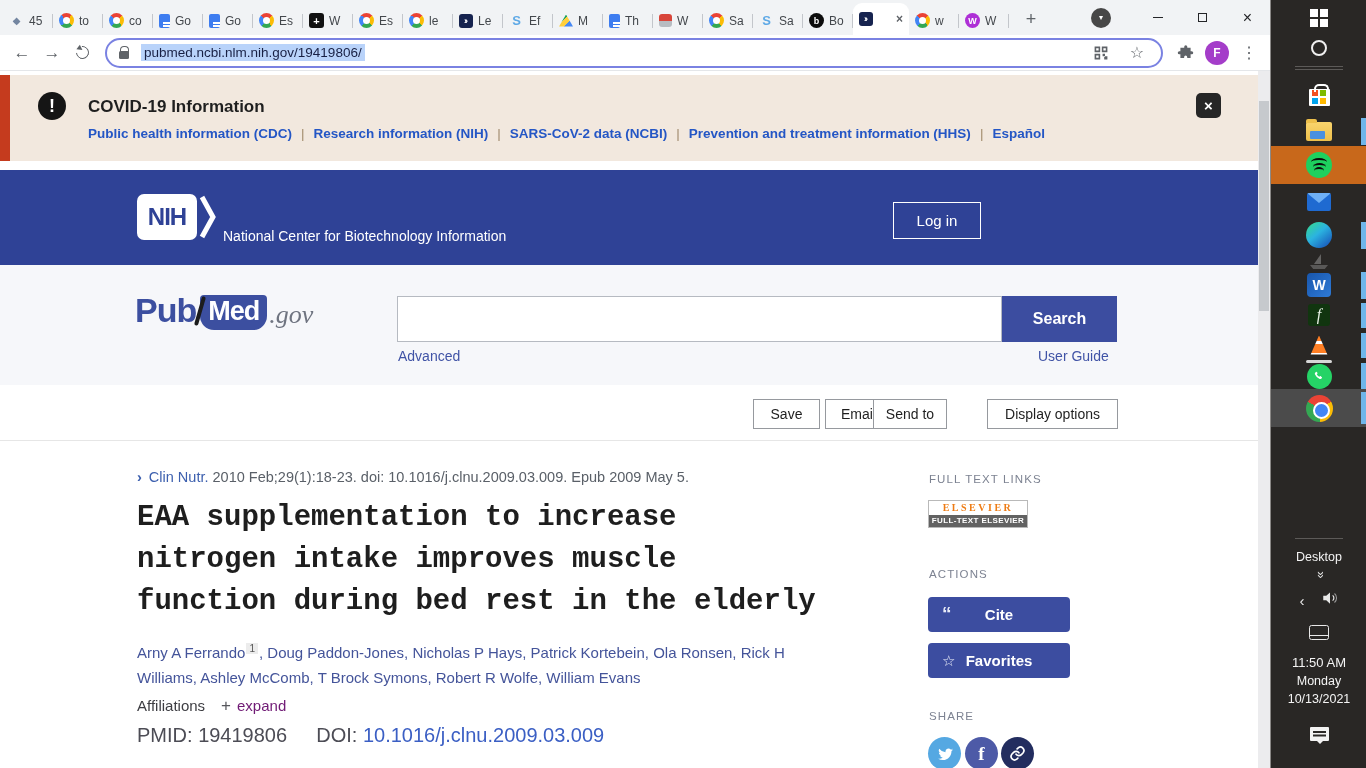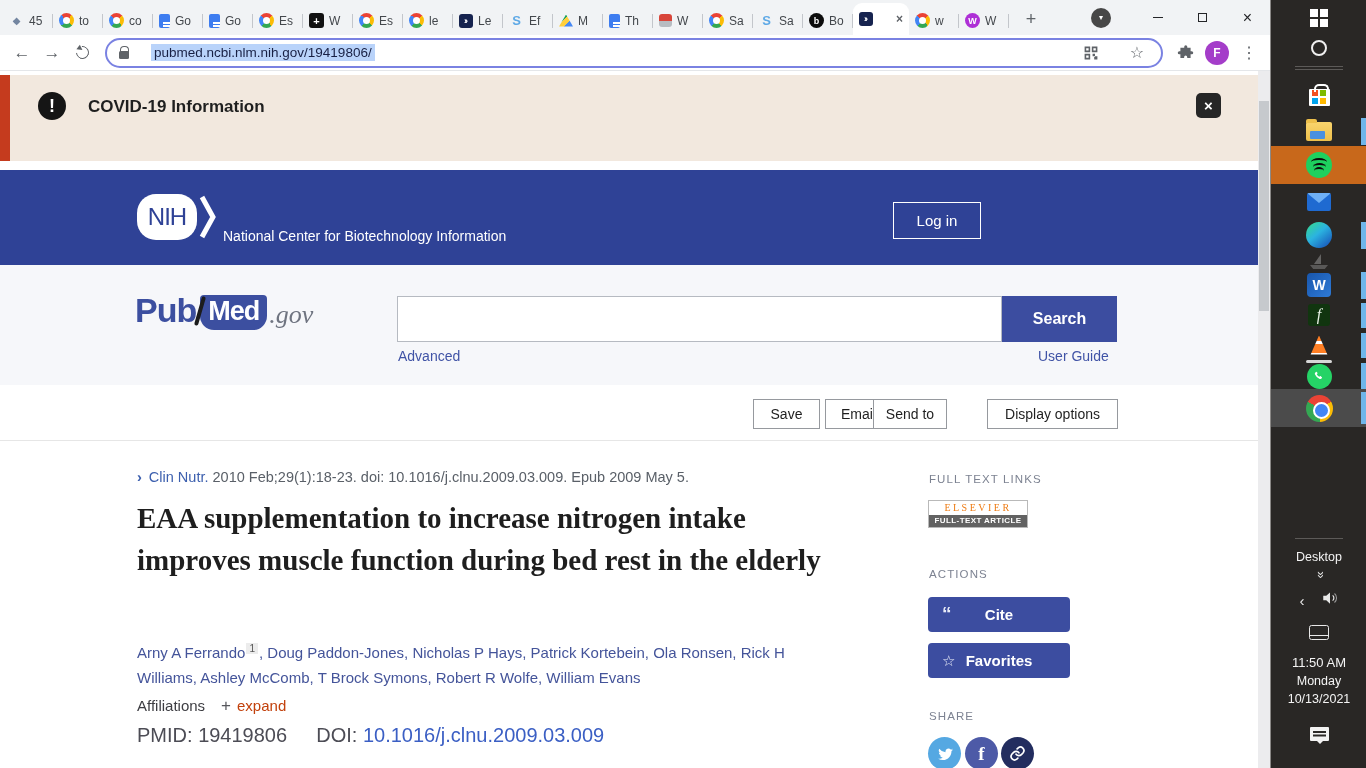--- a/index.html
+++ b/index.html
@@ -43,21 +43,21 @@
   .xglyph{font-size:16px;line-height:1}
 
   #toolbar{position:absolute;left:0;top:35px;width:1270px;height:36px;background:#fff;
            border-bottom:1px solid #e4e6e9;display:flex;align-items:center;padding:0 9px;gap:4px}
   .navbtn{width:26px;height:26px;display:flex;align-items:center;justify-content:center;
           color:#5f6368;font-size:17px;cursor:pointer}
   .reload{width:13px;height:13px;border:1.8px solid #5f6368;border-radius:50%;border-left-color:transparent;
           transform:rotate(40deg);position:relative;display:block}
   .reload::after{content:"";position:absolute;left:-4px;top:-2px;border:3px solid transparent;border-bottom:5px solid #5f6368;transform:rotate(-35deg)}
   #omnibox{flex:1;height:30px;border:2px solid #7a82e2;border-radius:16px;display:flex;
-           align-items:center;padding:0 12px;gap:22px;margin:0 6px;background:#fff}
+           align-items:center;padding:0 12px;gap:12px;margin:0 6px;background:#fff}
   .lock{width:10px;height:8px;background:#5f6368;border-radius:1.5px;position:relative;margin-top:4px;display:block}
   .lock::before{content:"";position:absolute;left:1.2px;top:-5px;width:7px;height:6px;
                 border:1.6px solid #5f6368;border-bottom:none;border-radius:4px 4px 0 0}
   #url{font-size:13.5px;color:#182044;background:#b9d3fa;padding:1px 3px;white-space:nowrap}
   .obicon{width:24px;height:24px;display:flex;align-items:center;justify-content:center;color:#5f6368;cursor:pointer}
   .star{font-size:16px}
   #avatar{width:24px;height:24px;border-radius:50%;background:#a43dc9;color:#fff;font-size:12px;
           font-weight:700;display:flex;align-items:center;justify-content:center;margin:0 4px;cursor:pointer}
   .kebab{font-size:16px;color:#5f6368}
 
@@ -70,22 +70,22 @@
   #covid .clinks{position:absolute;left:88px;top:51px;font-size:13.5px;font-weight:700}
   #covid .clinks a{color:#2456c5}
   #covid .csep{color:#a08a6b;margin:0 9px;font-weight:400}
   #covid .cclose{position:absolute;left:1196px;top:18px;width:25px;height:25px;border-radius:5px;
                  background:#262626;color:#fff;font-size:15px;font-weight:700;display:flex;
                  align-items:center;justify-content:center;cursor:pointer}
 
   
   #nlm{position:absolute;left:0;top:170px;width:1258px;height:95px;background:#2f4296}
   #nlm .nihbox{position:absolute;left:137px;top:24px;width:60px;height:46px;background:#fff;
-               border-radius:19px;display:flex;align-items:center;justify-content:center;
-               color:#2f4296;font-weight:400;font-size:24px;letter-spacing:-1px}
+               border-radius:7px;display:flex;align-items:center;justify-content:center;
+               color:#2f4296;font-weight:700;font-size:24px;letter-spacing:-1px}
   #nlm .nihchev{position:absolute;left:199px;top:24px}
   #nlm .t1{position:absolute;left:222px;top:26px;color:#fff;font-size:25px;font-weight:700}
   #nlm .t2{position:absolute;left:223px;top:58px;color:#fff;font-size:14px;}
   #nlm .login{position:absolute;left:893px;top:32px;width:88px;height:37px;border:1px solid #fff;
               color:#fff;font-size:15px;display:flex;align-items:center;justify-content:center;cursor:pointer;background:transparent}
 
   
   #band{position:absolute;left:0;top:265px;width:1258px;height:120px;background:#f6f7fa}
   #pmlogo{position:absolute;left:135px;top:291px;display:flex;align-items:flex-end;cursor:pointer}
   #pmlogo .pub{font-size:34px;font-weight:800;color:#3c4fa0;letter-spacing:-1px}
@@ -107,41 +107,41 @@
   #pa-save{left:753px;width:67px}
   #pa-email{left:825px;width:67px}
   #pa-sendto{left:873px;width:74px}
   #pa-display{left:987px;width:131px}
   #hdrdivider{position:absolute;left:0;top:440px;width:1258px;height:1px;background:#e6e6e6}
 
   
   #citation{position:absolute;left:137px;top:469px;font-size:14.5px;color:#5a6068}
   #citation .chev{color:#3c5fae;font-weight:700;margin-right:7px}
   #citation a{color:#3c5fae}
-  #arttitle{position:absolute;left:137px;top:497px;width:690px;font-family:Liberation Serif, serif;
+  #arttitle{position:absolute;left:137px;top:497px;width:690px;font-family:Liberation Mono, monospace;
             font-size:29px;font-weight:700;line-height:42px;color:#1e1e1e}
   #authors{position:absolute;left:137px;top:636px;width:660px;font-size:15px;line-height:25px}
   #authors a{color:#44549a}
   #authors sup{font-size:10px;background:#ececec;color:#555;padding:0 3px;margin:0 1px;vertical-align:super}
   #authors .atail{color:#44549a}
   #affil{position:absolute;left:137px;top:696px;font-size:15px;color:#3d3d42}
   #affil .plus{font-size:17px;color:#55565c;margin:0 6px 0 16px}
-  #affil .exp{color:#c2410c;cursor:pointer}
+  #affil .exp{color:#701a75;cursor:pointer}
   #ids{position:absolute;left:137px;top:724px;font-size:20px;color:#4c4c55}
   #ids .gap{display:inline-block;width:18px}
   #ids a{color:#3b5fc4}
 
   
   .railhdr{position:absolute;font-size:11.5px;letter-spacing:1.1px;color:#7d8392}
   #ftl-h{left:929px;top:473px}
   #actions-h{left:929px;top:568px}
   #share-h{left:929px;top:710px}
   #elsevier{position:absolute;left:928px;top:500px;width:100px;border:1px solid #b9b9b9;cursor:pointer}
   #elsevier .etop{height:14px;background:#fff;color:#ee7c15;font-family:"Liberation Serif",serif;
-                  font-size:10px;font-weight:400;letter-spacing:2.5px;text-align:center;line-height:14px}
+                  font-size:10px;font-weight:700;letter-spacing:2.5px;text-align:center;line-height:14px}
   #elsevier .ebot{height:12px;background:#626262;color:#fff;font-size:8px;font-weight:700;
                   letter-spacing:.4px;text-align:center;line-height:12px}
   .railbtn{position:absolute;left:928px;width:142px;height:35px;background:#3c4da0;border:none;border-radius:4px;
            color:#fff;font-size:15px;font-weight:700;cursor:pointer;font-family:"Liberation Sans",sans-serif}
   #citebtn{top:597px}
   #favbtn{top:643px}
   .railbtn .bicon{position:absolute;left:14px;top:6px;font-size:19px;font-weight:700;color:#e8ebf7}
   #favbtn .bicon{font-size:15px;top:9px;font-weight:400}
   .sharecircle{position:absolute;top:737px;width:33px;height:33px;border-radius:50%;display:flex;
                align-items:center;justify-content:center;cursor:pointer}
@@ -346,20 +346,23 @@
       </svg>
   </span>
   <span id="avatar">F</span>
   <span class="obicon kebab">⋮</span>
 </div>
 
 <div id="covid">
   <span class="redstrip"></span>
   <span class="exicon">!</span>
   <h1>COVID-19 Information</h1>
+  <div class="clinks">
+    <a>Public health information (CDC)</a><span class="csep">|</span><a>Research information (NIH)</a><span class="csep">|</span><a>SARS-CoV-2 data (NCBI)</a><span class="csep">|</span><a>Prevention and treatment information (HHS)</a><span class="csep">|</span><a>Español</a>
+  </div>
   <span class="cclose">×</span>
 </div>
 
 <div id="nlm">
   <span class="nihbox">NIH</span>
   <span class="nihchev">
     <svg width="18" height="46" viewBox="0 0 18 46">
         <polyline points="3,3 14,23 3,43" fill="none" stroke="#ffffff" stroke-width="5"></polyline>
       </svg>
   </span>
@@ -399,21 +402,21 @@
   <span>PMID:</span>
   <span>19419806</span>
   <span class="gap"></span>
   <span>DOI:</span>
   <a>10.1016/j.clnu.2009.03.009</a>
 </div>
 
 <div class="railhdr" id="ftl-h">FULL TEXT LINKS</div>
 <div id="elsevier">
   <div class="etop">ELSEVIER</div>
-  <div class="ebot">FULL-TEXT ARTICLE</div>
+  <div class="ebot">FULL-TEXT ELSEVIER</div>
 </div>
 <div class="railhdr" id="actions-h">ACTIONS</div>
 <button class="railbtn" id="citebtn">
   <span class="bicon">“</span>
   <span>Cite</span>
 </button>
 <button class="railbtn" id="favbtn">
   <span class="bicon">☆</span>
   <span>Favorites</span>
 </button>

